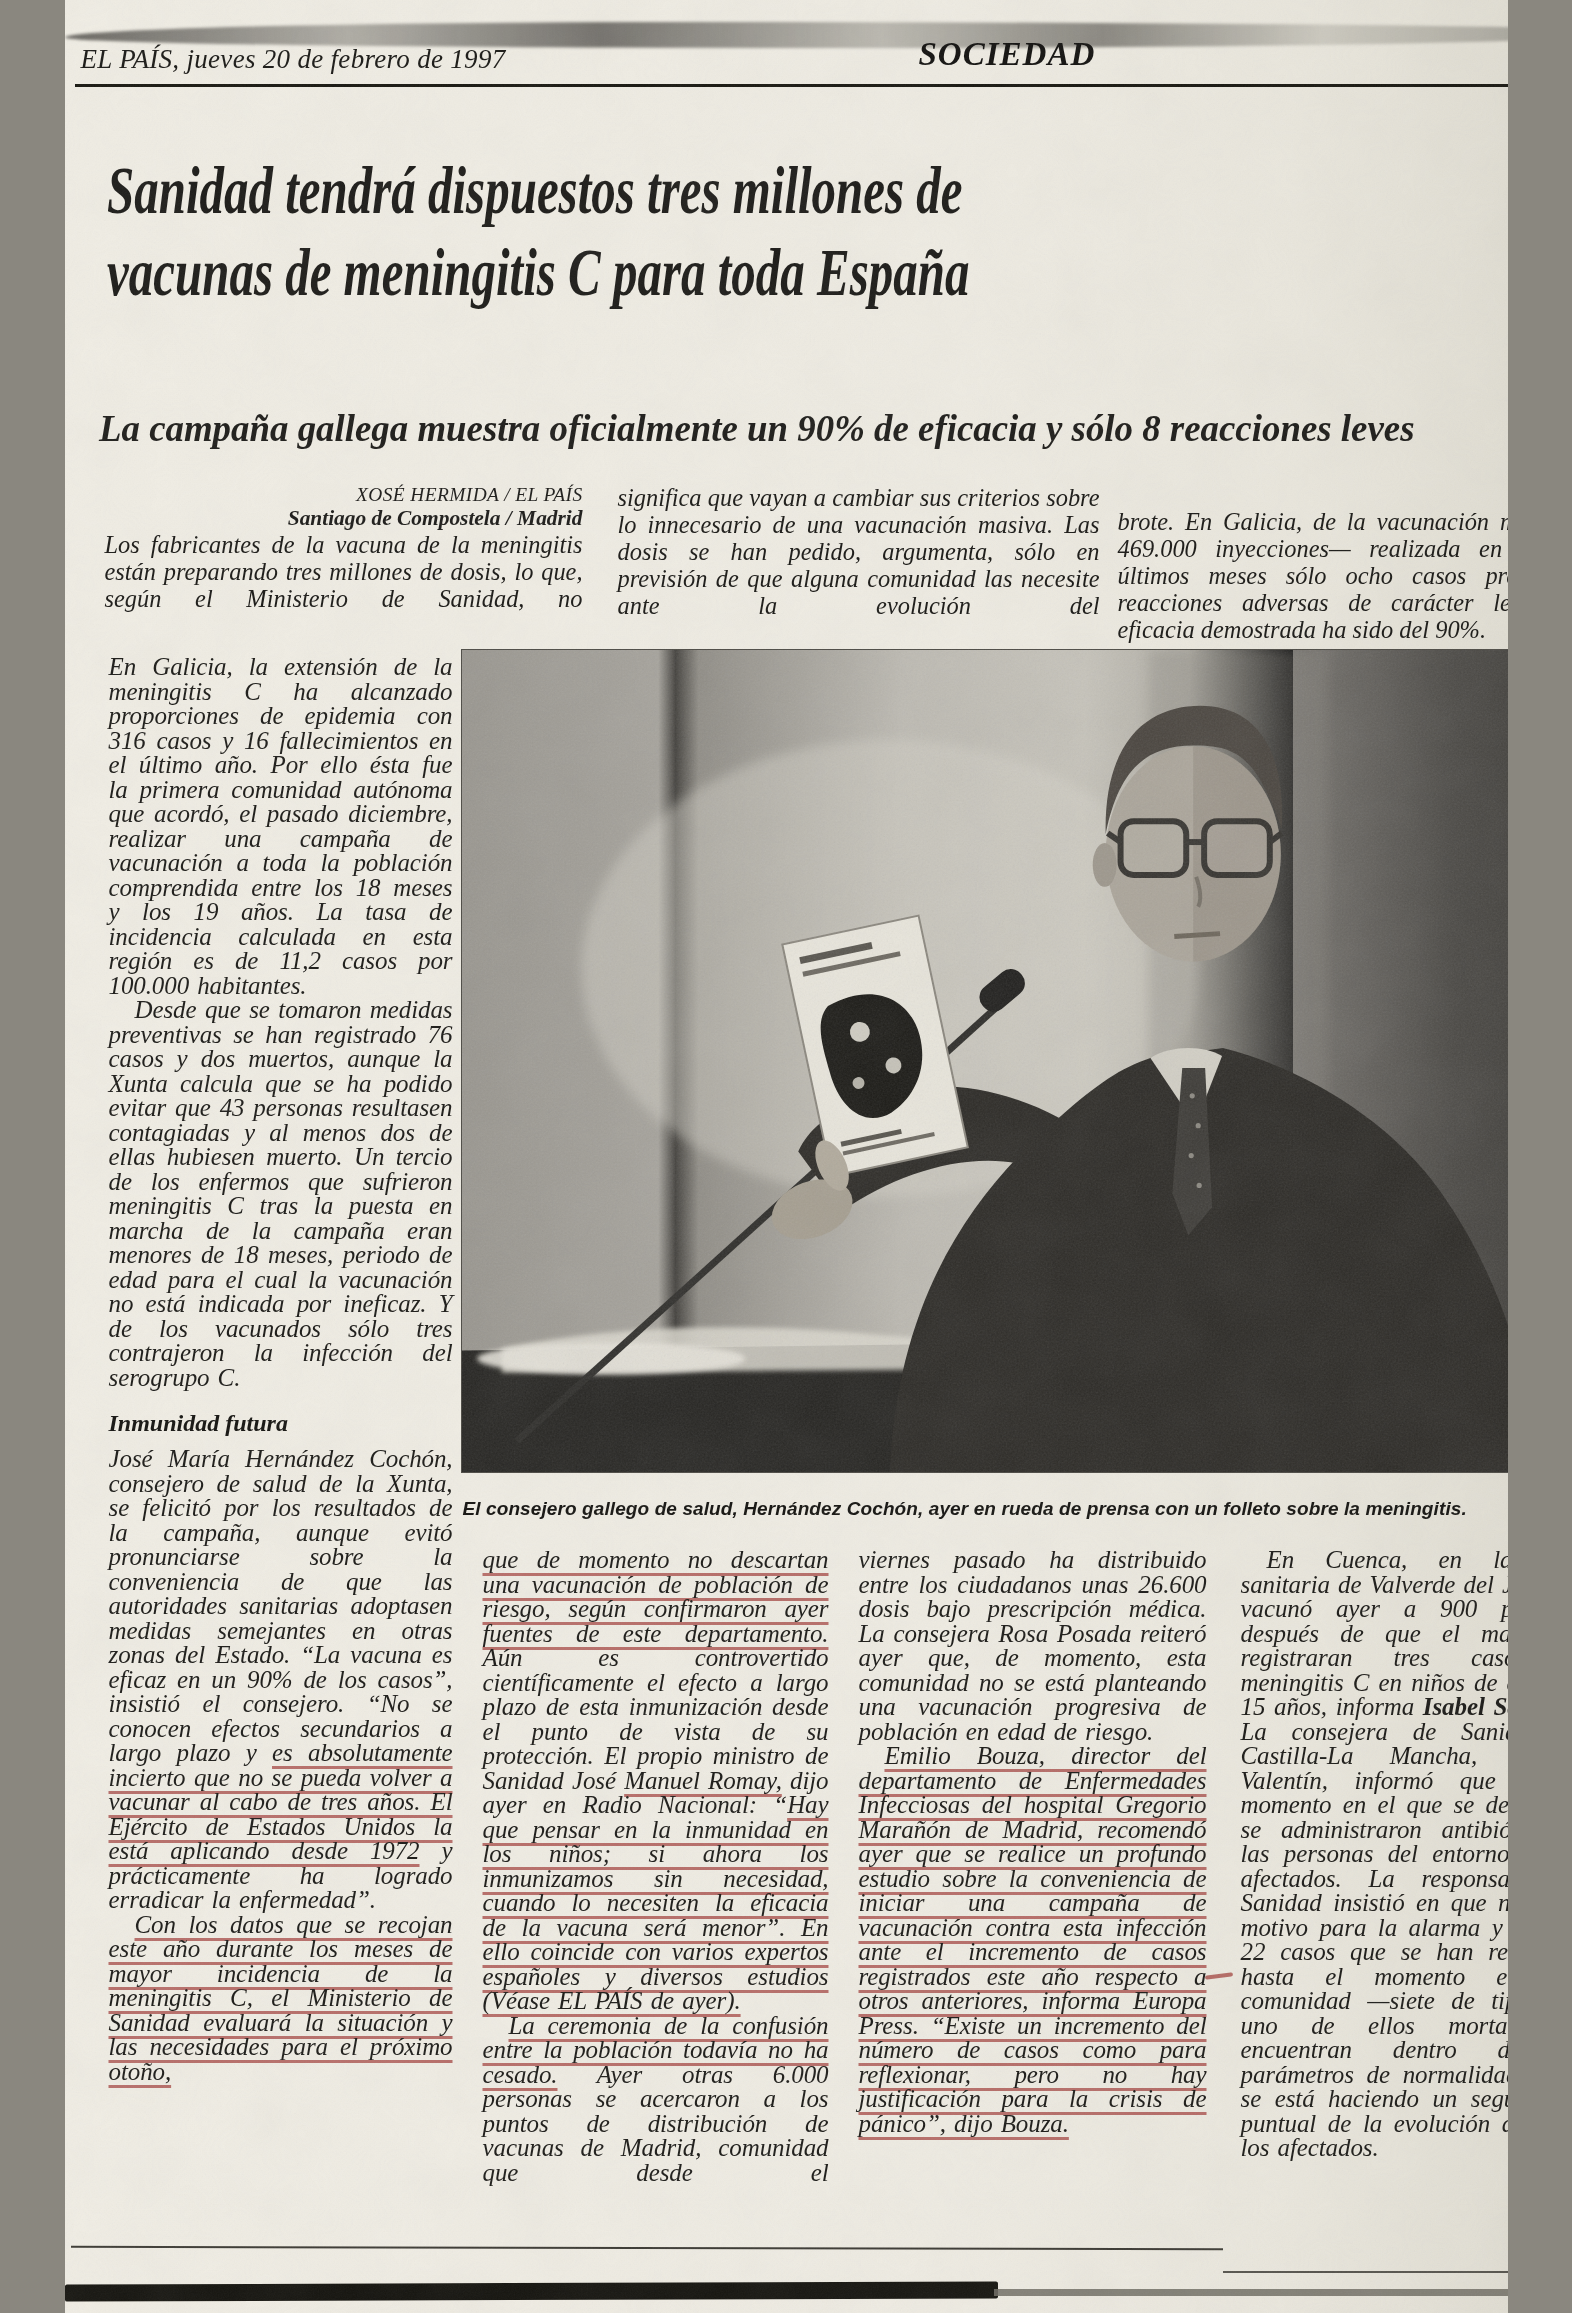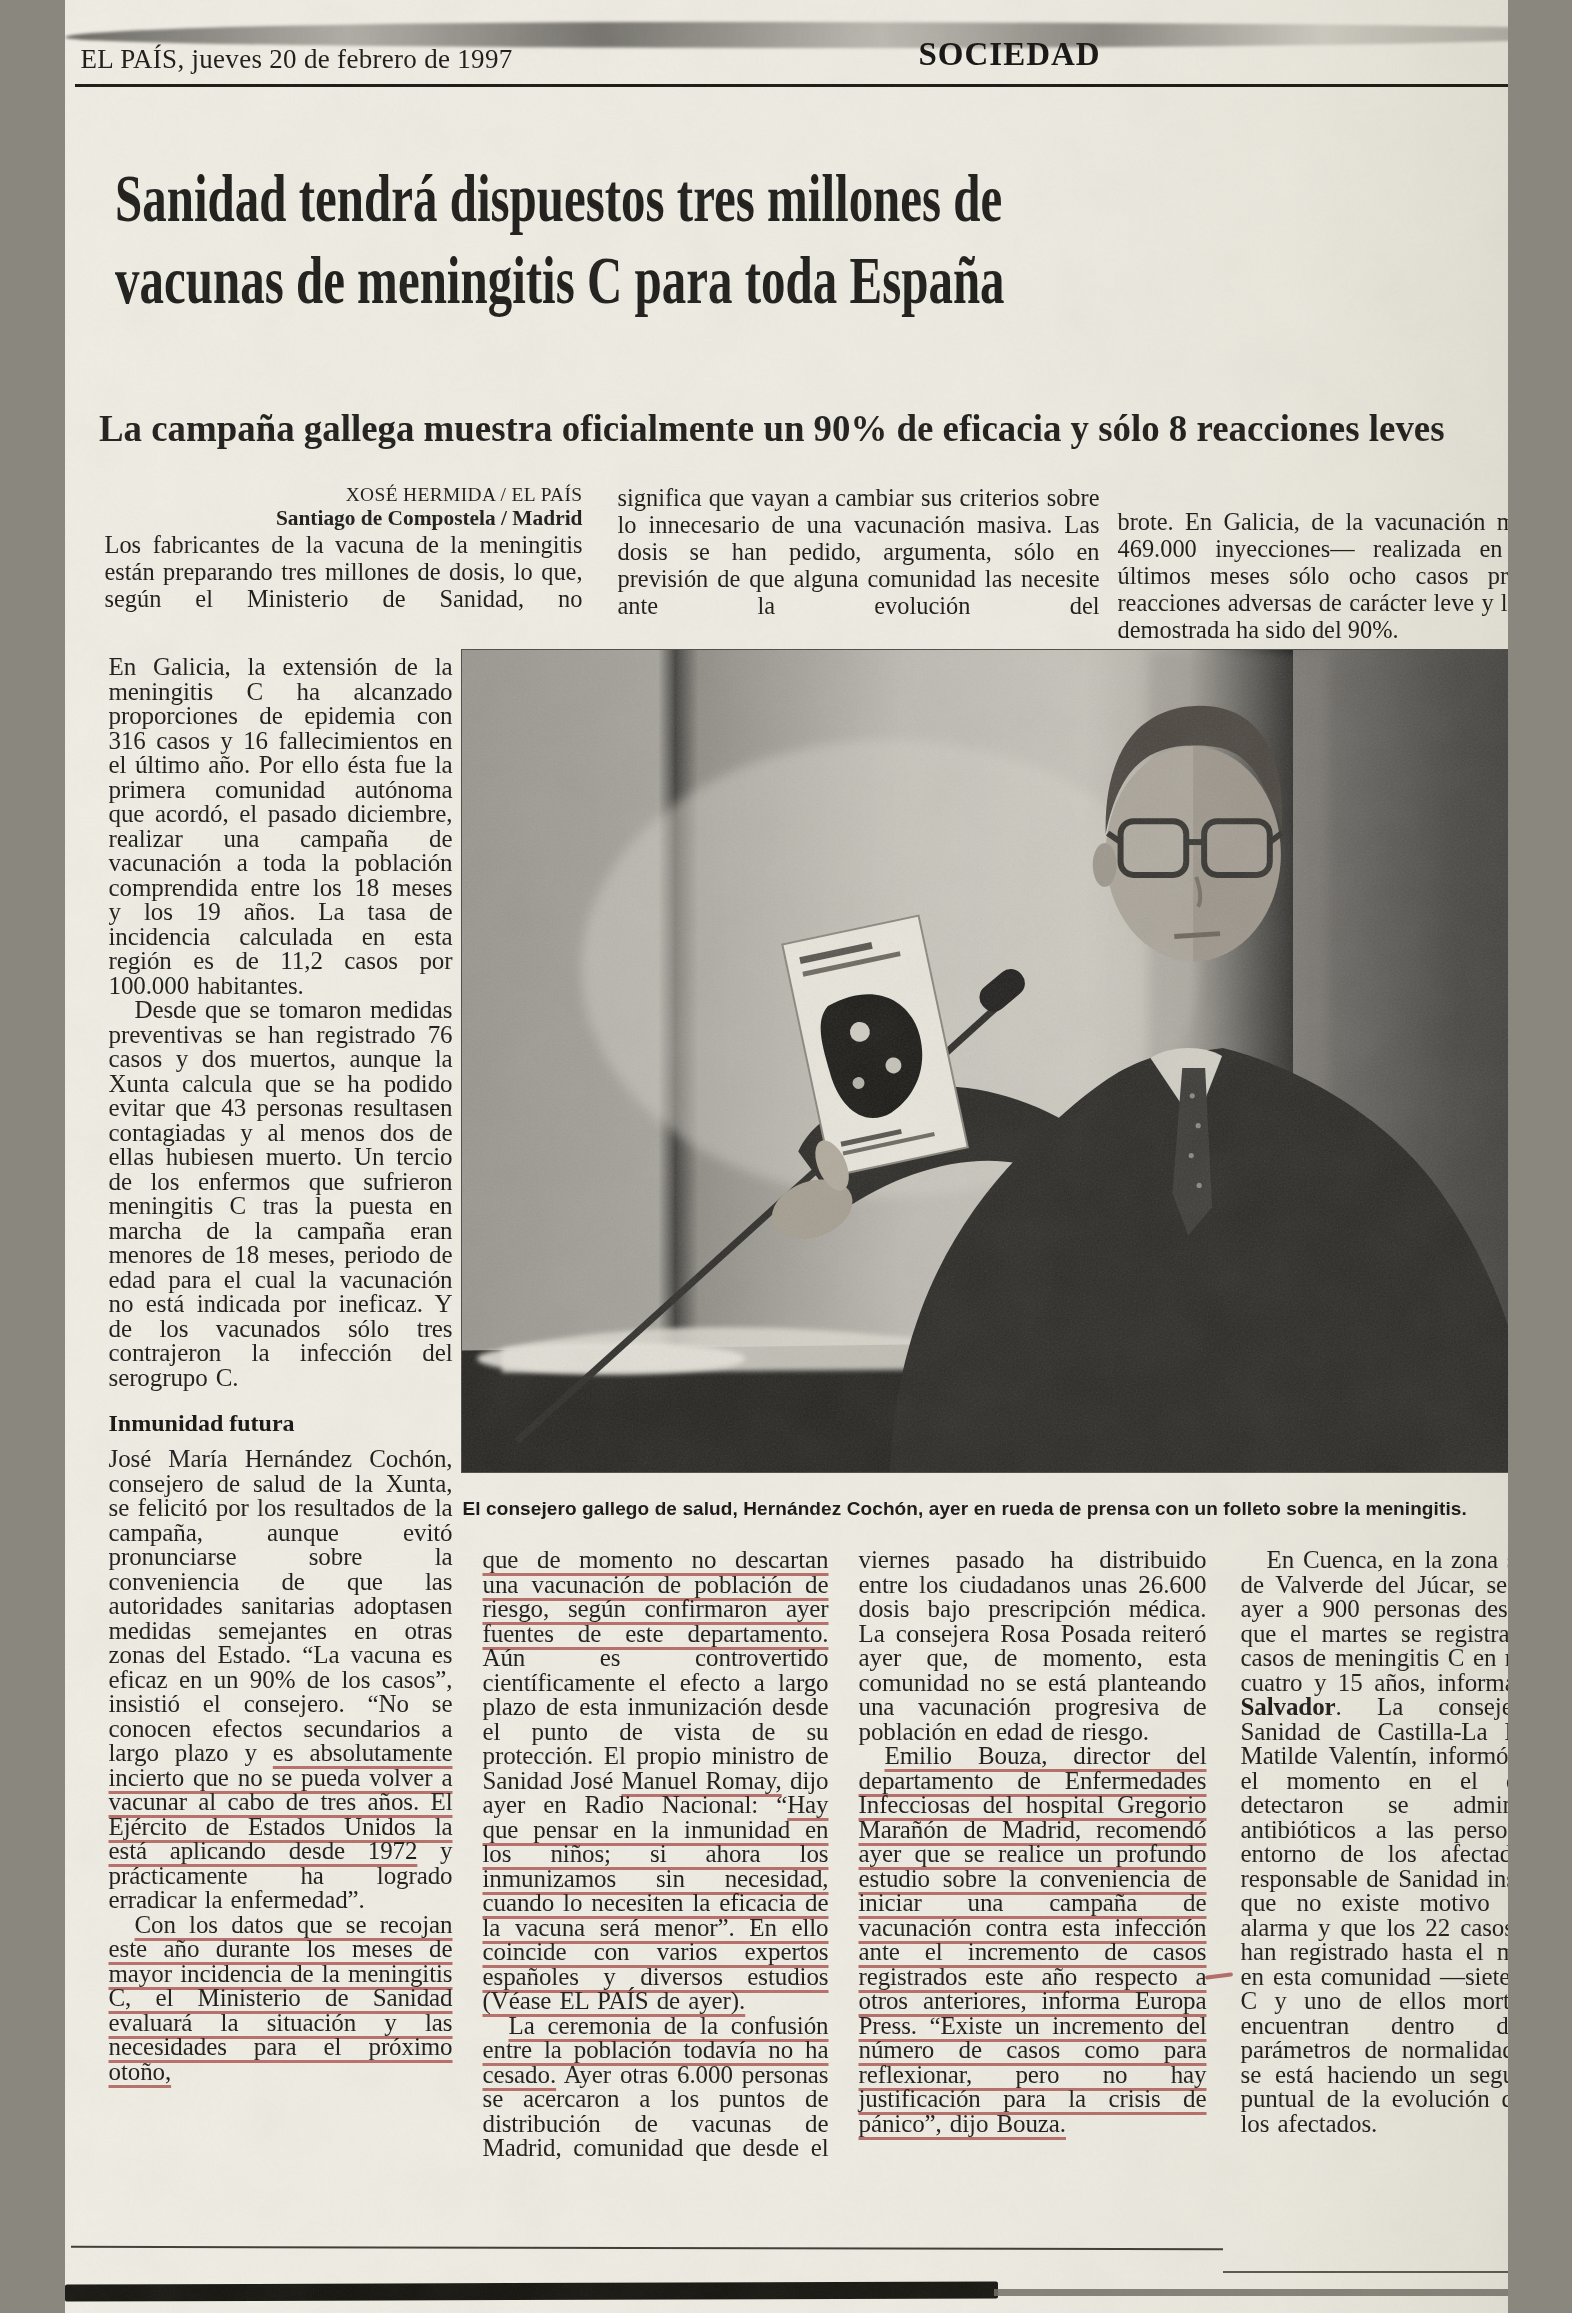--- a/index.html
+++ b/index.html
@@ -1,31 +1,31 @@
 <!DOCTYPE html>
 <html lang="es"><head>
 <meta charset="utf-8">
 <style>
   html,body{margin:0;padding:0;background:#8a877f;}
   .page{
     position:relative;width:1443px;height:2313px;margin:0 auto;overflow:hidden;
     background:linear-gradient(90deg,#f0ede4 0%,#eeebe2 62%,#e9e6dc 86%,#e0ddd2 100%);
-    font-family:"Liberation Serif","DejaVu Serif",serif;color:#1b1a18;
+    font-family:"Liberation Serif","DejaVu Serif",serif;color:#1b1a18;font-style:italic;
   }
   .artifact{position:absolute;pointer-events:none;}
   .top-smudge{
     left:0;top:22px;width:1572px;height:26px;filter:blur(1.5px);opacity:.8;
     background:linear-gradient(90deg,rgba(52,50,46,.9) 0%,rgba(92,90,84,.55) 18%,rgba(58,56,52,.85) 34%,rgba(110,108,100,.5) 52%,rgba(70,68,62,.75) 66%,rgba(140,138,128,.4) 80%,rgba(100,98,90,.55) 92%,rgba(160,158,148,.3) 100%);
     border-radius:40% 60% 50% 50%/60% 40% 60% 40%;
   }
   .masthead-date{position:absolute;left:16px;top:44px;font-size:27px;letter-spacing:0.3px;color:#181714;white-space:nowrap;}
   .masthead-section{position:absolute;left:854px;top:36px;font-size:33px;font-weight:bold;letter-spacing:1px;color:#12110f;white-space:nowrap;}
   .masthead-rule{position:absolute;left:10px;top:84px;width:1552px;height:3px;background:#17160f;}
 
-  .headline{position:absolute;left:34px;top:141px;margin:16px;font-weight:bold;color:#1c1b18;}
+  .headline{position:absolute;left:34px;top:141px;margin:8px;font-weight:bold;color:#1c1b18;}
   .headline .hl{display:block;font-size:68px;line-height:82px;white-space:nowrap;transform:scaleX(.72);transform-origin:left center;letter-spacing:0;}
   .subheadline{position:absolute;left:34px;top:406px;margin:0;font-size:38px;font-weight:bold;line-height:44px;white-space:nowrap;transform:scaleX(.97);transform-origin:left center;color:#1d1c19;}
 
   .icol{position:absolute;top:484px;}
   .icol p{margin:0;font-size:24.4px;line-height:27px;text-align:justify;text-align-last:justify;color:#191815;}
   .icol3 p{text-align-last:auto;}
   .icol1{left:40px;width:478px;}
   .icol2{left:553px;width:482px;}
   .icol3{left:1053px;width:484px;margin-top:24px;}
   .byline{text-align:right;}

